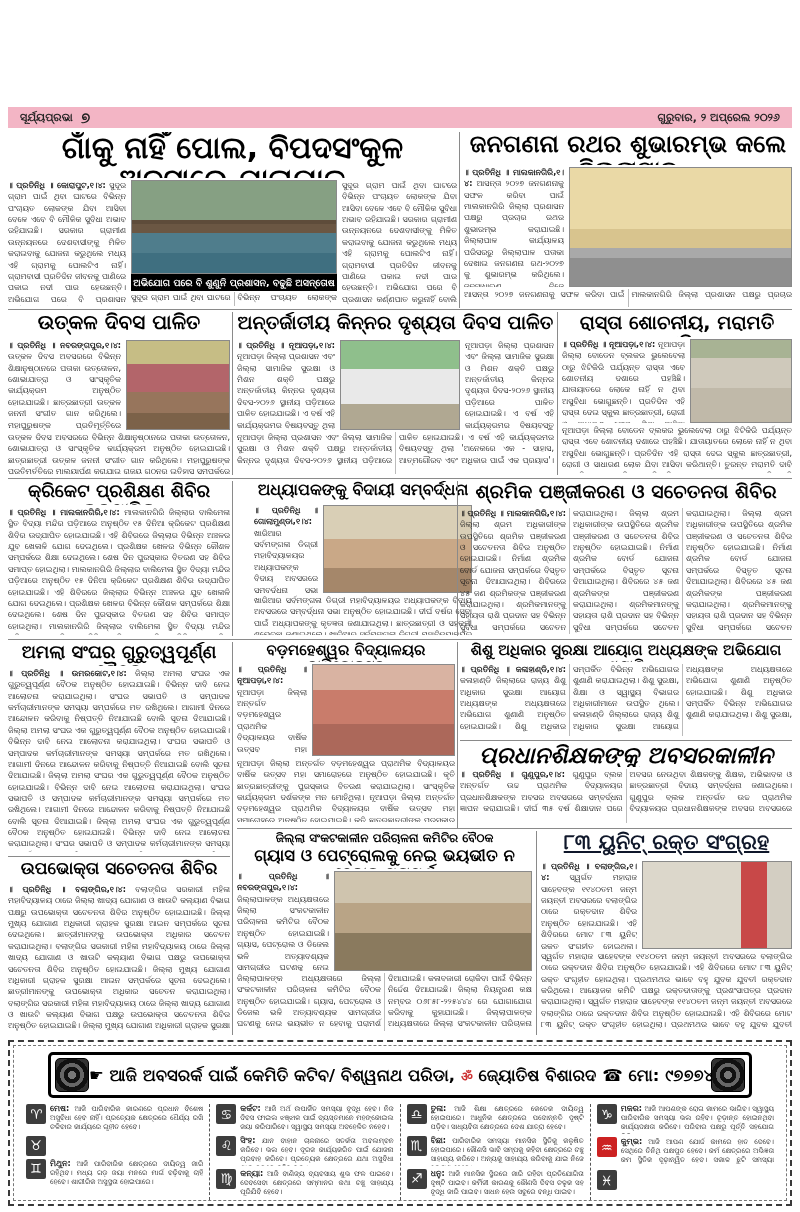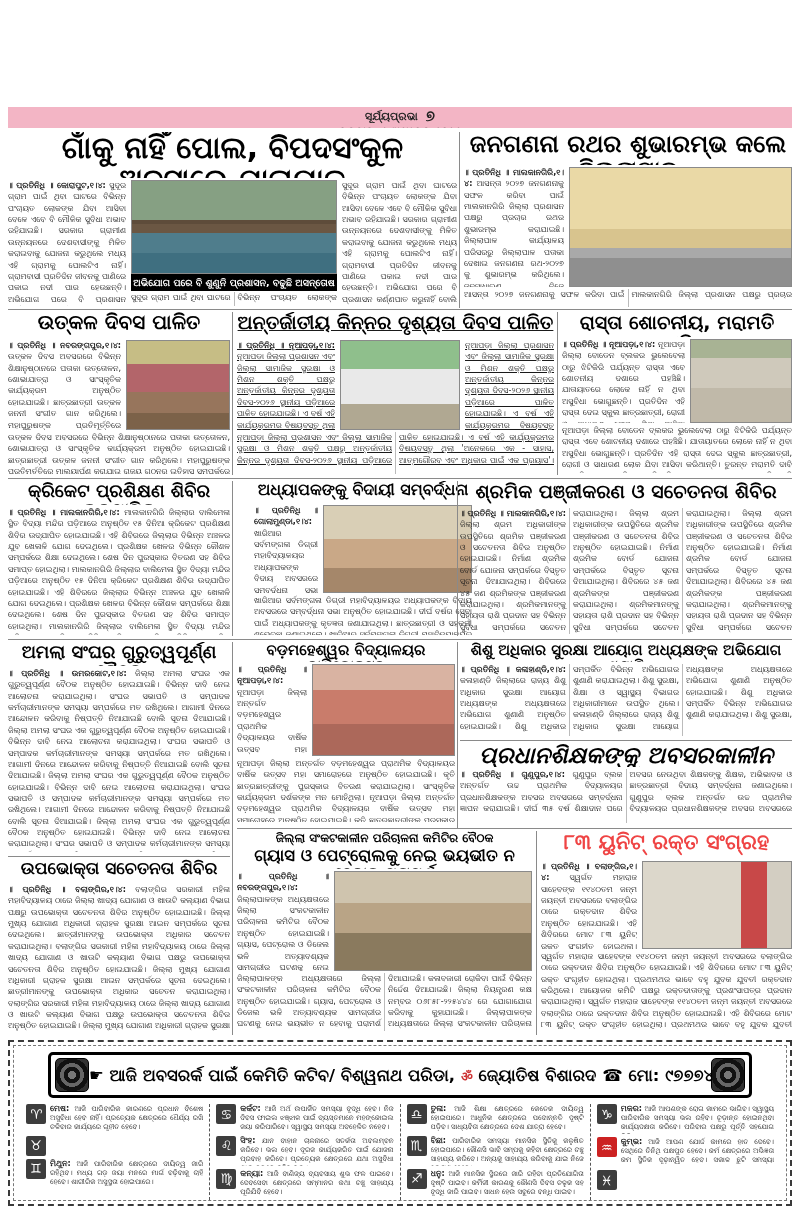--- a/index.html
+++ b/index.html
@@ -17,36 +17,36 @@
       radial-gradient(circle at 88% 45%, #9f9f9f 0 10%, transparent 11%),
       radial-gradient(circle at 70% 30%, #b5b5b5 0 12%, transparent 13%),
       linear-gradient(90deg,#b9b9b9 0%,#d9d9d9 14%,#c4c4c4 30%,#e3e3e3 48%,#cfcfcf 62%,#bdbdbd 78%,#d6d6d6 100%);}
   .masthead-title{width:100%;height:100%;display:flex;align-items:center;justify-content:center;
     font-size:42px;font-weight:700;color:#fff;letter-spacing:2px;
     text-shadow:-2px -2px 0 #000,2px -2px 0 #000,-2px 2px 0 #000,2px 2px 0 #000,0 3px 2px #000;}
 
   
   .strip{left:8px;top:107px;width:784px;height:21px;background:#f3b5c5;
     display:flex;align-items:center;justify-content:space-between;padding:0 12px;box-sizing:border-box;
-    font-size:11px;font-weight:700;color:#222;flex-direction:column;}
+    font-size:11px;font-weight:700;color:#222;}
   .strip .pgno{font-size:15px;margin-left:8px;}
   .strip-left{display:flex;align-items:center;}
 
   
   .hl{font-weight:700;color:#000;text-align:center;line-height:1.08;overflow:hidden;}
   .kicker{font-weight:700;color:#000;text-align:center;overflow:hidden;}
   .byline{font-weight:700;}
   .body-txt{font-size:8px;line-height:1.42;text-align:justify;color:#1b1b1b;overflow:hidden;}
   .cols2{column-count:2;column-gap:7px;column-rule:1px solid #bbb;}
   .cols3{column-count:3;column-gap:7px;column-rule:1px solid #bbb;}
   .row{display:flex;gap:5px;}
   .photo{border:1px solid #8a8a8a;flex-shrink:0;}
   .cap-bar{background:#000;color:#fff;font-size:9.5px;font-weight:700;text-align:center;
     height:17px;line-height:17px;overflow:hidden;}
-  .green{color:#ef4444;}
+  .green{color:#0f172a;text-decoration:underline;}
 
   
   .ph-bridge{background:linear-gradient(180deg,#86a083 0 42%,#5e4c3a 42% 47%,#6b5743 47% 56%,#4f7d8c 56% 78%,#3f6f80 78% 100%);}
   .ph-census{background:linear-gradient(180deg,#ead9a6 0 52%,#d8c48e 52% 68%,#a9a9a9 68% 76%,#8f8f8f 76% 100%);}
   .ph-parade{background:linear-gradient(180deg,#c6bd85 0 26%,#b3656a 26% 58%,#97755c 58% 82%,#7c6249 82% 100%);}
   .ph-kinnar{background:linear-gradient(180deg,#8fbf8c 0 32%,#e9e9e9 32% 72%,#b0a892 72% 100%);}
   .ph-road{background:linear-gradient(180deg,#a8b394 0 22%,#cfc9bb 22% 58%,#c0b9a9 58% 100%);}
   .ph-farewell{background:linear-gradient(180deg,#d9cfb6 0 38%,#c9a887 38% 72%,#a5876a 72% 100%);}
   .ph-annual{background:linear-gradient(180deg,#d9b3a2 0 28%,#c97c6b 28% 66%,#ac685a 66% 100%);}
   .ph-meeting{background:linear-gradient(180deg,#cfc4ae 0 32%,#b9a486 32% 62%,#8a7a5e 62% 100%);}
@@ -126,21 +126,21 @@
         <span class="byline">॥ ପ୍ରତିନିଧି ॥ ନବରଙ୍ଗପୁର,୧।୪:</span>
         <span>ଉତ୍କଳ ଦିବସ ଅବସରରେ ବିଭିନ୍ନ ଶିକ୍ଷାନୁଷ୍ଠାନରେ ପତାକା ଉତ୍ତୋଳନ, ଶୋଭାଯାତ୍ରା ଓ ସାଂସ୍କୃତିକ କାର୍ଯ୍ୟକ୍ରମ ଅନୁଷ୍ଠିତ ହୋଇଯାଇଛି। ଛାତ୍ରଛାତ୍ରୀ ଉତ୍କଳ ଜନନୀ ସଂଗୀତ ଗାନ କରିଥିଲେ। ମହାପୁରୁଷଙ୍କ ପ୍ରତିମୂର୍ତ୍ତିରେ ମାଲ୍ୟାର୍ପଣ କରାଯାଇ ରାଜ୍ୟ ଗଠନର ଇତିହାସ ସମ୍ପର୍କରେ ଆଲୋଚନା କରାଯାଇଥିଲା।</span>
       </div>
       <div class="photo ph-parade" style="width:102px;height:88px;"></div>
     </div>
     <div class="body-txt" style="height:42px;margin-top:2px;">ଉତ୍କଳ ଦିବସ ଅବସରରେ ବିଭିନ୍ନ ଶିକ୍ଷାନୁଷ୍ଠାନରେ ପତାକା ଉତ୍ତୋଳନ, ଶୋଭାଯାତ୍ରା ଓ ସାଂସ୍କୃତିକ କାର୍ଯ୍ୟକ୍ରମ ଅନୁଷ୍ଠିତ ହୋଇଯାଇଛି। ଛାତ୍ରଛାତ୍ରୀ ଉତ୍କଳ ଜନନୀ ସଂଗୀତ ଗାନ କରିଥିଲେ। ମହାପୁରୁଷଙ୍କ ପ୍ରତିମୂର୍ତ୍ତିରେ ମାଲ୍ୟାର୍ପଣ କରାଯାଇ ରାଜ୍ୟ ଗଠନର ଇତିହାସ ସମ୍ପର୍କରେ ଆଲୋଚନା କରାଯାଇଥିଲା। ଉତ୍କଳ ଦିବସ ଅବସରରେ ବିଭିନ୍ନ ଶିକ୍ଷାନୁଷ୍ଠାନରେ ପତାକା ଉତ୍ତୋଳନ, ଶୋଭାଯାତ୍ରା ଓ ସାଂସ୍କୃତିକ କାର୍ଯ୍ୟକ୍ରମ ଅନୁଷ୍ଠିତ ହୋଇଯାଇଛି। ଛାତ୍ରଛାତ୍ରୀ ଉତ୍କଳ ଜନନୀ ସଂଗୀତ ଗାନ କରିଥିଲେ। ମହାପୁରୁଷଙ୍କ ପ୍ରତିମୂର୍ତ୍ତିରେ ମାଲ୍ୟାର୍ପଣ କରାଯାଇ ରାଜ୍ୟ ଗଠନର ଇତିହାସ ସମ୍ପର୍କରେ ଆଲୋଚନା କରାଯାଇଥିଲା।</div>
   </div>
 
   <div class="rule-v" style="left:232px;top:312px;height:163px;"></div>
 
-  <div class="sec" style="left:237px;top:312px;width:317px;height:163px;text-decoration:underline;">
+  <div class="sec" style="left:237px;top:312px;width:317px;height:163px;">
     <div class="hl" style="font-size:19px;height:26px;">ଅନ୍ତର୍ଜାତୀୟ କିନ୍ନର ଦୃଶ୍ୟତା ଦିବସ ପାଳିତ</div>
     <div class="row" style="height:90px;margin-top:2px;">
       <div class="body-txt" style="width:98px;">
         <span class="byline">॥ ପ୍ରତିନିଧି ॥ ନୂଆପଡ଼ା,୧।୪:</span>
         <span>ନୂଆପଡ଼ା ଜିଲ୍ଲା ପ୍ରଶାସନ ଏବଂ ଜିଲ୍ଲା ସାମାଜିକ ସୁରକ୍ଷା ଓ ମିଶନ ଶକ୍ତି ପକ୍ଷରୁ ଅନ୍ତର୍ଜାତୀୟ କିନ୍ନର ଦୃଶ୍ୟତା ଦିବସ-୨୦୨୬ ସ୍ଥାନୀୟ ପଡ଼ିଆରେ ପାଳିତ ହୋଇଯାଇଛି। ଏ ବର୍ଷ ଏହି କାର୍ଯ୍ୟକ୍ରମର ବିଷୟବସ୍ତୁ ଥିଲା 'ଅନେକରେ ଏକ - ସାହାସ, ଆତ୍ମଗୌରବ ଏବଂ ଅଧିକାର ପାଇଁ ଏକ ପ୍ରୟାସ'। ଜିଲ୍ଲାପାଳ ସମ୍ମିଳିତ ସୁରକ୍ଷା ଅଧିକାର ଉପରେ ଗୁରୁତ୍ୱ ଦେଇଥିଲେ।</span>
       </div>
       <div class="photo ph-kinnar" style="width:118px;height:88px;"></div>
       <div class="body-txt" style="flex:1;">ନୂଆପଡ଼ା ଜିଲ୍ଲା ପ୍ରଶାସନ ଏବଂ ଜିଲ୍ଲା ସାମାଜିକ ସୁରକ୍ଷା ଓ ମିଶନ ଶକ୍ତି ପକ୍ଷରୁ ଅନ୍ତର୍ଜାତୀୟ କିନ୍ନର ଦୃଶ୍ୟତା ଦିବସ-୨୦୨୬ ସ୍ଥାନୀୟ ପଡ଼ିଆରେ ପାଳିତ ହୋଇଯାଇଛି। ଏ ବର୍ଷ ଏହି କାର୍ଯ୍ୟକ୍ରମର ବିଷୟବସ୍ତୁ ଥିଲା 'ଅନେକରେ ଏକ - ସାହାସ, ଆତ୍ମଗୌରବ ଏବଂ ଅଧିକାର ପାଇଁ ଏକ ପ୍ରୟାସ'। ଜିଲ୍ଲାପାଳ ସମ୍ମିଳିତ ସୁରକ୍ଷା ଅଧିକାର ଉପରେ ଗୁରୁତ୍ୱ ଦେଇଥିଲେ।</div>
     </div>
     <div class="body-txt cols2" style="height:42px;margin-top:2px;">ନୂଆପଡ଼ା ଜିଲ୍ଲା ପ୍ରଶାସନ ଏବଂ ଜିଲ୍ଲା ସାମାଜିକ ସୁରକ୍ଷା ଓ ମିଶନ ଶକ୍ତି ପକ୍ଷରୁ ଅନ୍ତର୍ଜାତୀୟ କିନ୍ନର ଦୃଶ୍ୟତା ଦିବସ-୨୦୨୬ ସ୍ଥାନୀୟ ପଡ଼ିଆରେ ପାଳିତ ହୋଇଯାଇଛି। ଏ ବର୍ଷ ଏହି କାର୍ଯ୍ୟକ୍ରମର ବିଷୟବସ୍ତୁ ଥିଲା 'ଅନେକରେ ଏକ - ସାହାସ, ଆତ୍ମଗୌରବ ଏବଂ ଅଧିକାର ପାଇଁ ଏକ ପ୍ରୟାସ'। ଜିଲ୍ଲାପାଳ ସମ୍ମିଳିତ ସୁରକ୍ଷା ଅଧିକାର ଉପରେ ଗୁରୁତ୍ୱ ଦେଇଥିଲେ। ନୂଆପଡ଼ା ଜିଲ୍ଲା ପ୍ରଶାସନ ଏବଂ ଜିଲ୍ଲା ସାମାଜିକ ସୁରକ୍ଷା ଓ ମିଶନ ଶକ୍ତି ପକ୍ଷରୁ ଅନ୍ତର୍ଜାତୀୟ କିନ୍ନର ଦୃଶ୍ୟତା ଦିବସ-୨୦୨୬ ସ୍ଥାନୀୟ ପଡ଼ିଆରେ ପାଳିତ ହୋଇଯାଇଛି। ଏ ବର୍ଷ ଏହି କାର୍ଯ୍ୟକ୍ରମର ବିଷୟବସ୍ତୁ ଥିଲା 'ଅନେକରେ ଏକ - ସାହାସ, ଆତ୍ମଗୌରବ ଏବଂ ଅଧିକାର ପାଇଁ ଏକ ପ୍ରୟାସ'। ଜିଲ୍ଲାପାଳ ସମ୍ମିଳିତ ସୁରକ୍ଷା ଅଧିକାର ଉପରେ ଗୁରୁତ୍ୱ ଦେଇଥିଲେ।</div>

